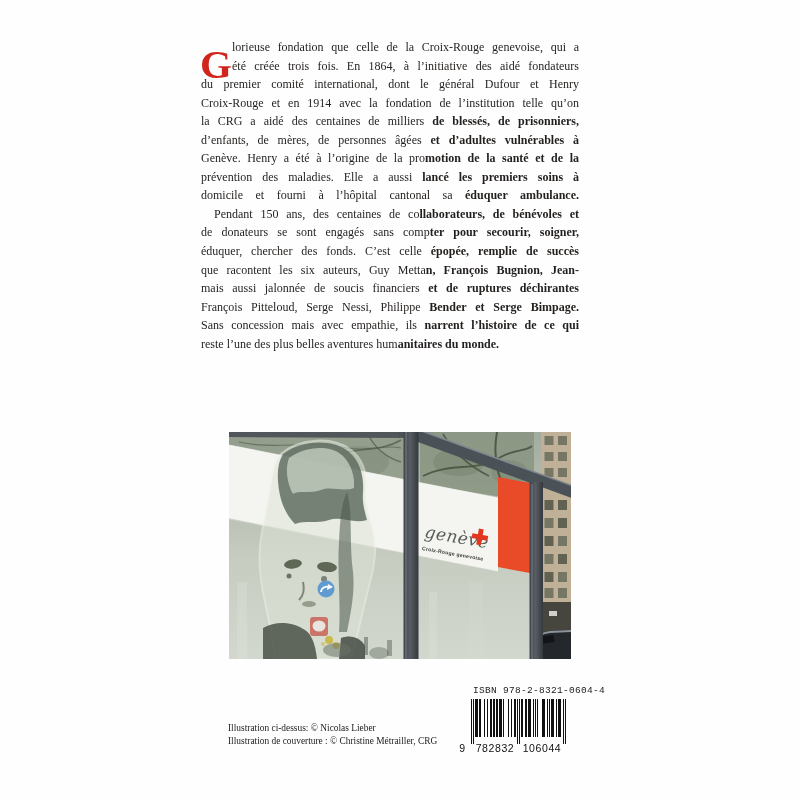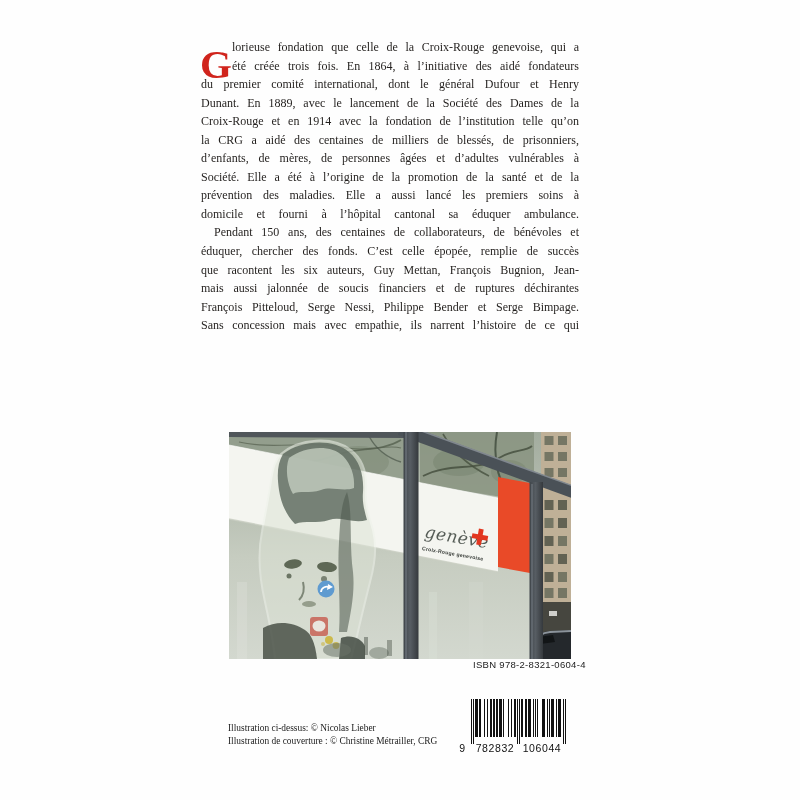--- a/index.html
+++ b/index.html
@@ -6,62 +6,63 @@
   .page{position:relative;width:800px;height:800px;background:#fefefe;overflow:hidden;
         font-family:"Liberation Serif",serif;color:#221f1d;}
   
   .textblock{position:absolute;left:201px;top:38px;width:378px;}
   .para{margin:0;padding:0;}
   .line{height:18.55px;line-height:18.55px;font-size:12px;overflow:hidden;
         white-space:normal;color:#221f1d;}
   .line.j{text-align:justify;text-align-last:justify;}
   .line.p1pad{padding-left:31px;}
   .line.ind{text-indent:13px;}
-  .line b{font-weight:400;margin-top:16px;}
+  .line b{font-weight:700;margin-top:16px;}
   .dropcap{position:absolute;left:200px;top:47px;font-size:41px;line-height:34px;
            font-weight:700;color:#d0241c;font-family:"Liberation Serif",serif;}
   
   .photo{position:absolute;left:229px;top:432px;width:342px;height:227px;display:block;}
   
   .credits{position:absolute;left:228px;top:722px;font-size:9.4px;line-height:13.4px;
            color:#1b1b1b;font-family:"Liberation Serif",serif;}
   
-  .isbn-label{position:absolute;left:473px;top:659px;font-family:Liberation Sans, sans-serif;
+  .isbn-label{position:absolute;left:473px;top:685px;font-family:Liberation Mono, monospace;
               font-size:9.5px;letter-spacing:0.3px;color:#222;}
   .barcode{position:absolute;left:449px;top:699px;width:136px;height:56px;display:block;}
   .barcode text{font-family:"Liberation Sans",sans-serif;font-size:10.5px;fill:#111;}
 </style>
 </head>
 <body>
 
 <div class="page">
 
   <div class="dropcap">G</div>
   <div class="textblock" id="textblock">
       <div class="para">
         <div class="line j p1pad"><span>lorieuse fondation que celle de la Croix-Rouge genevoise, qui a</span></div>
         <div class="line j p1pad"><span>été créée trois fois. En 1864, à l’initiative des aidé fondateurs</span></div>
         <div class="line j"><span>du premier comité international, dont le général Dufour et Henry</span></div>
-        <div class="line j"><span>Dunant. En 1889, avec le lancement de la Société des Dames de la</span></div>
         <div class="line j"><span>Croix-Rouge et en 1914 avec la fondation de l’institution telle qu’on</span></div>
       </div>
       <div class="para">
         <div class="line j"><span>la CRG a aidé des centaines de milliers </span><b>de blessés, de prisonniers,</b></div>
         <div class="line j"><span>d’enfants, de mères, de personnes âgées </span><b>et d’adultes vulnérables à</b></div>
-        <div class="line j"><span>Société. Elle a été à l’origine de la pro</span><b>motion de la santé et de la</b></div>
+        <div class="line j"><span>Genève. Henry a été à l’origine de la pro</span><b>motion de la santé et de la</b></div>
         <div class="line j"><span>prévention des maladies. Elle a aussi </span><b>lancé les premiers soins à</b></div>
         <div class="line j"><span>domicile et fourni à l’hôpital cantonal sa </span><b>éduquer ambulance.</b></div>
       </div>
       <div class="para">
         <div class="line j ind"><span>Pendant 150 ans, des centaines de co</span><b>llaborateurs, de bénévoles et</b></div>
+        <div class="line j"><span>de donateurs se sont engagés sans comp</span><b>ter pour secourir, soigner,</b></div>
         <div class="line j"><span>éduquer, chercher des fonds. C’est celle </span><b>épopée, remplie de succès</b></div>
         <div class="line j"><span>que racontent les six auteurs, Guy Metta</span><b>n, François Bugnion, Jean-</b></div>
         <div class="line j"><span>mais aussi jalonnée de soucis financiers </span><b>et de ruptures déchirantes</b></div>
         <div class="line j"><span>François Pitteloud, Serge Nessi, Philippe </span><b>Bender et Serge Bimpage.</b></div>
         <div class="line j"><span>Sans concession mais avec empathie, ils </span><b>narrent l’histoire de ce qui</b></div>
+        <div class="line"><span>reste l’une des plus belles aventures hum</span><b>anitaires du monde.</b></div>
       </div>
     </div>
 
   <svg class="photo" viewBox="0 0 342 227" aria-hidden="true">
     <defs>
       <linearGradient id="glassMain" x1="0" y1="0" x2="0" y2="1">
         <stop offset="0" stop-color="#a2ac9e"></stop>
           <stop offset="0.55" stop-color="#c6ccc0"></stop>
           <stop offset="1" stop-color="#d3d8cf"></stop>
       </linearGradient>

